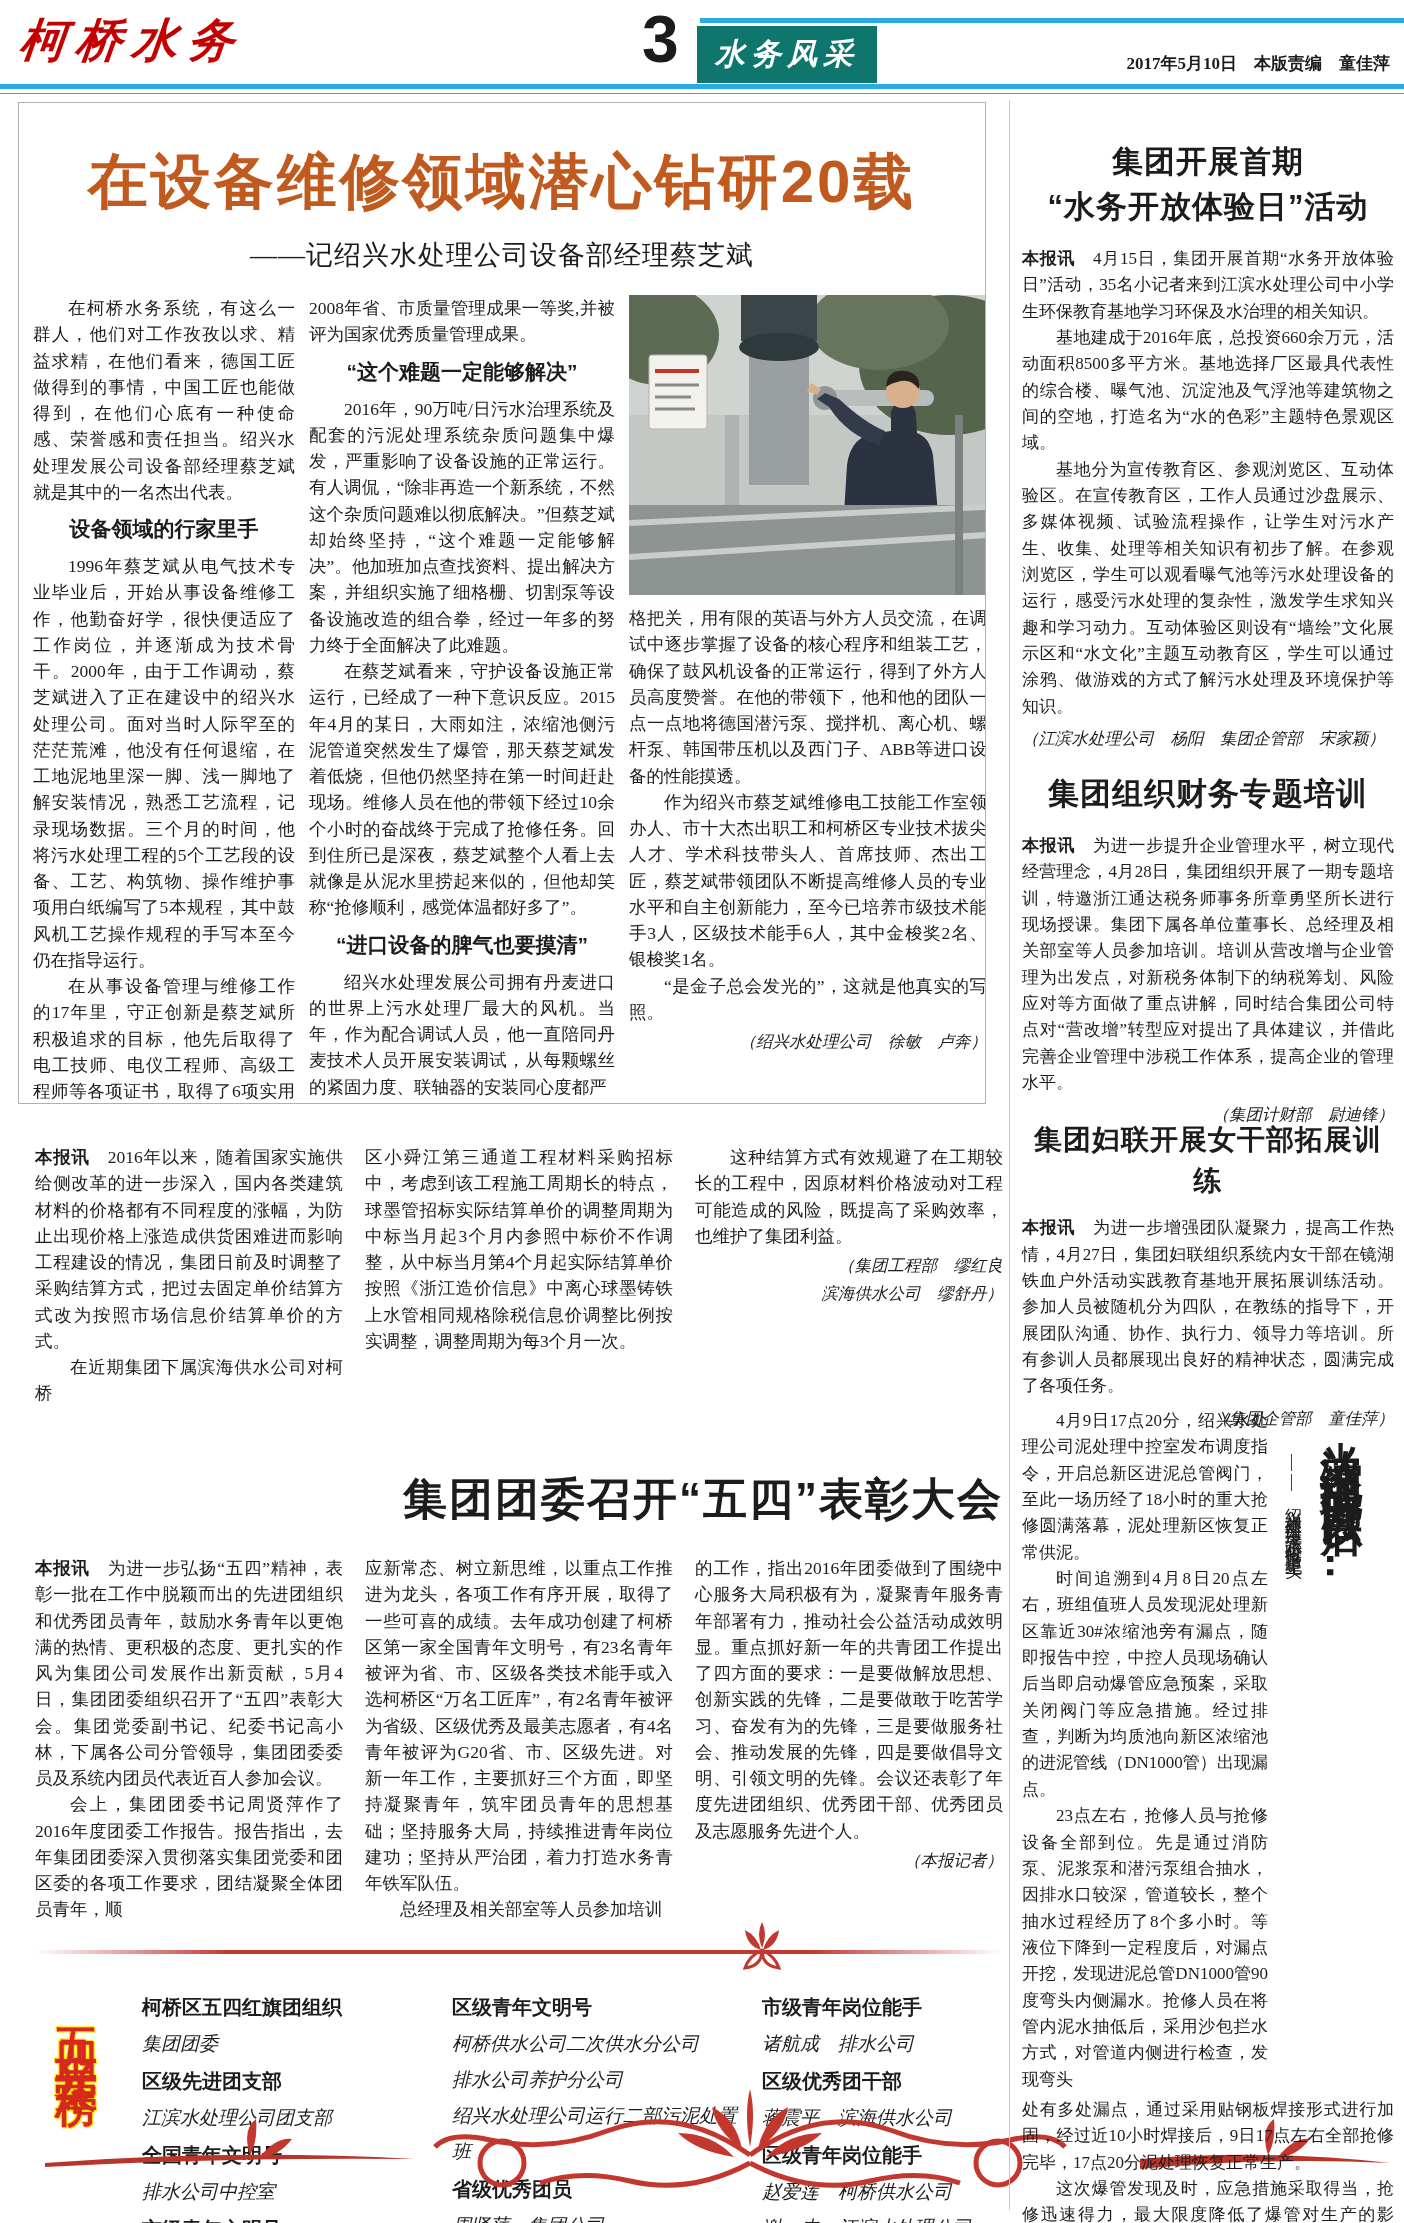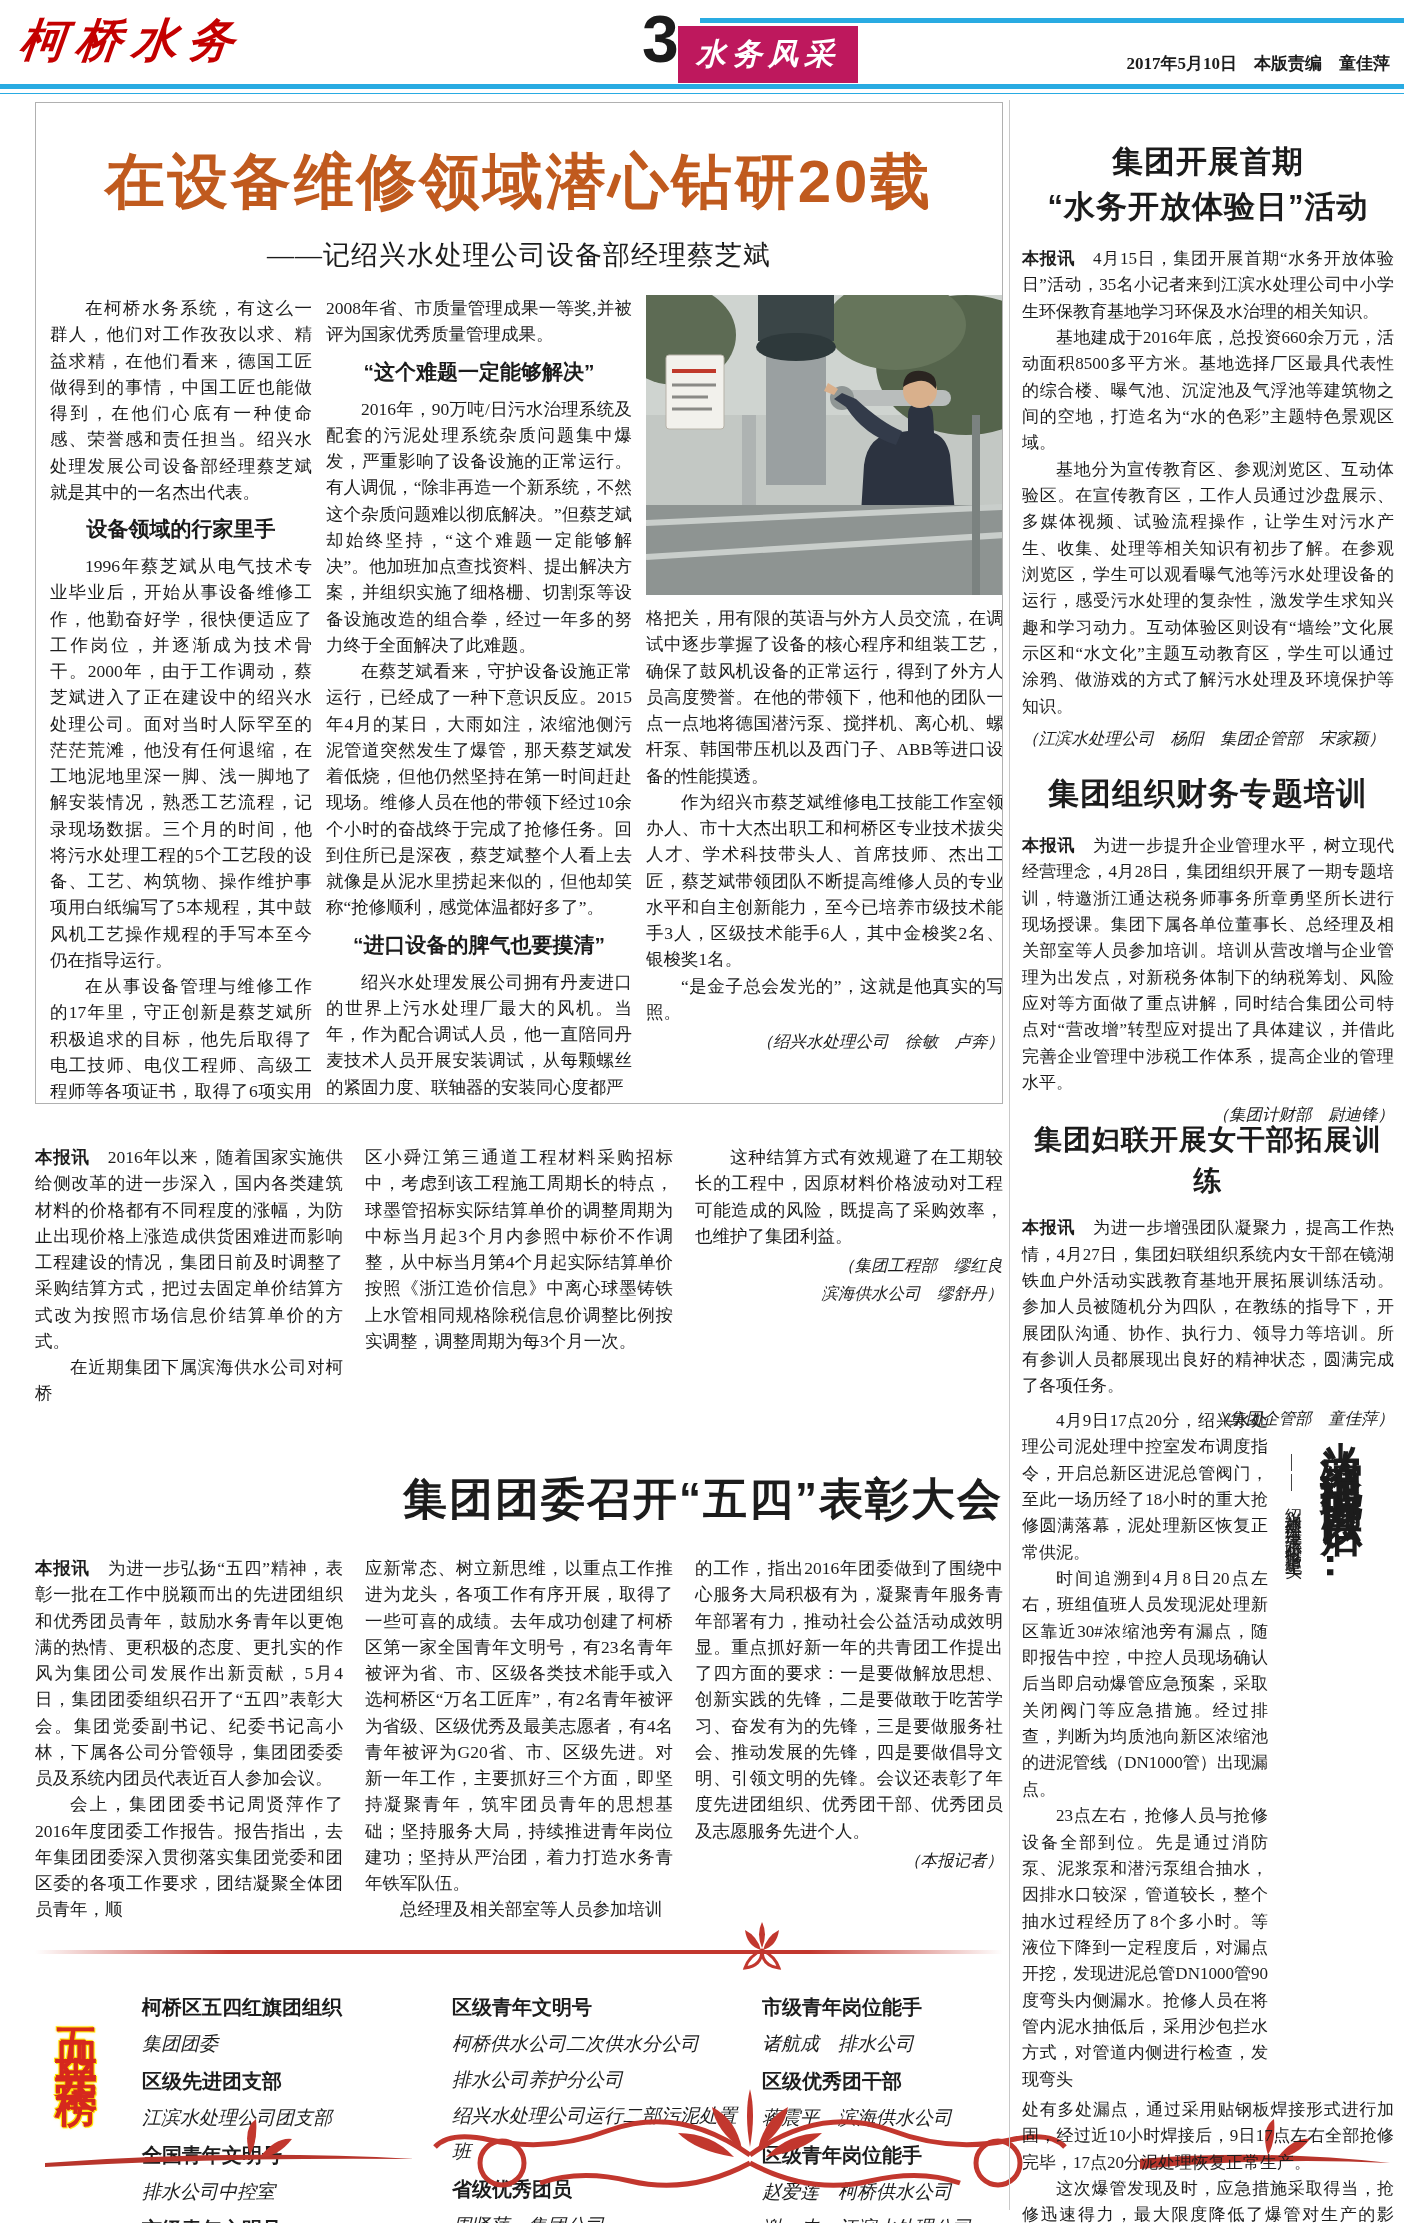--- a/index.html
+++ b/index.html
@@ -3,28 +3,28 @@
 <meta charset="utf-8">
 <style>
   html,body{margin:0;padding:0;background:#e8e8e8;}
   .page{position:relative;width:1404px;height:2223px;background:#fff;margin:0 auto;
         overflow:hidden;font-family:"Liberation Serif","DejaVu Serif",serif;color:#1c1c1c;}
   .sans{font-family:"Liberation Sans","DejaVu Sans",sans-serif;}
   
   .masthead{position:absolute;left:20px;top:10px;font-size:46px;font-weight:bold;font-style:italic;
             color:#c40000;letter-spacing:10px;transform:skewX(-6deg);}
   .pagenum{position:absolute;left:642px;top:6px;font-size:66px;font-weight:900;line-height:1;}
-  .section-badge{position:absolute;left:678px;top:26px;background:#be185d;color:#fff;
+  .section-badge{position:absolute;left:697px;top:26px;background:#0f766e;color:#fff;
                  font-weight:bold;font-size:30px;letter-spacing:6px;padding:8px 18px;font-style:italic;}
   .blue-line-top{position:absolute;left:700px;top:18px;width:704px;height:5px;background:#29abe2;}
   .date-line{position:absolute;right:14px;top:52px;font-size:17px;font-weight:bold;}
   .blue-line-bottom{position:absolute;left:0;top:84px;width:1404px;height:5px;background:#29abe2;}
   .blue-line-thin{position:absolute;left:0;top:93px;width:1404px;height:1px;background:#29abe2;}
   
-  .main-box{position:absolute;left:35px;top:102px;width:968px;height:1002px;
+  .main-box{position:absolute;left:18px;top:102px;width:968px;height:1002px;
             border:1px solid #b0b0b0;box-sizing:border-box;padding:10px 14px;overflow:hidden;}
   .main-headline{text-align:center;color:#c05a1e;font-weight:900;font-size:60px;
                  letter-spacing:3px;margin-top:36px;line-height:1.1;}
   .main-subtitle{text-align:center;font-size:27px;margin-top:22px;letter-spacing:1px;}
   .main-cols{display:flex;gap:14px;margin-top:22px;}
   .mcol1{width:262px;flex:none;}
   .mcol2{width:306px;flex:none;}
   .mcol3{width:358px;flex:none;}
   .news-body p{margin:0;text-align:justify;font-size:17.5px;line-height:1.5;text-indent:2em;}
   .news-body p.noindent{text-indent:0;}

